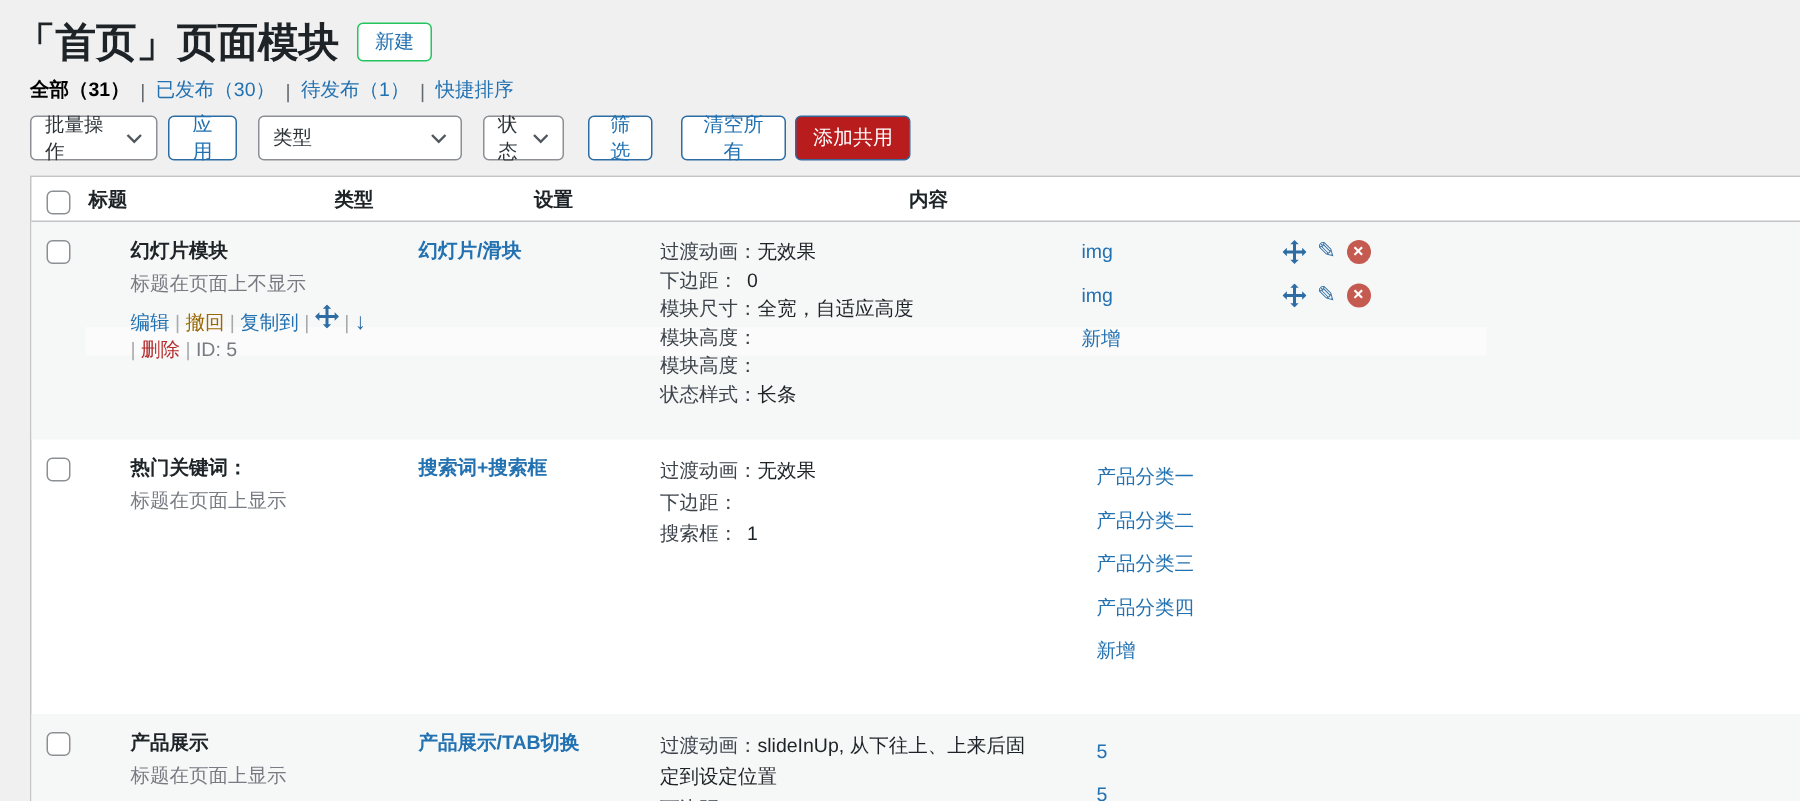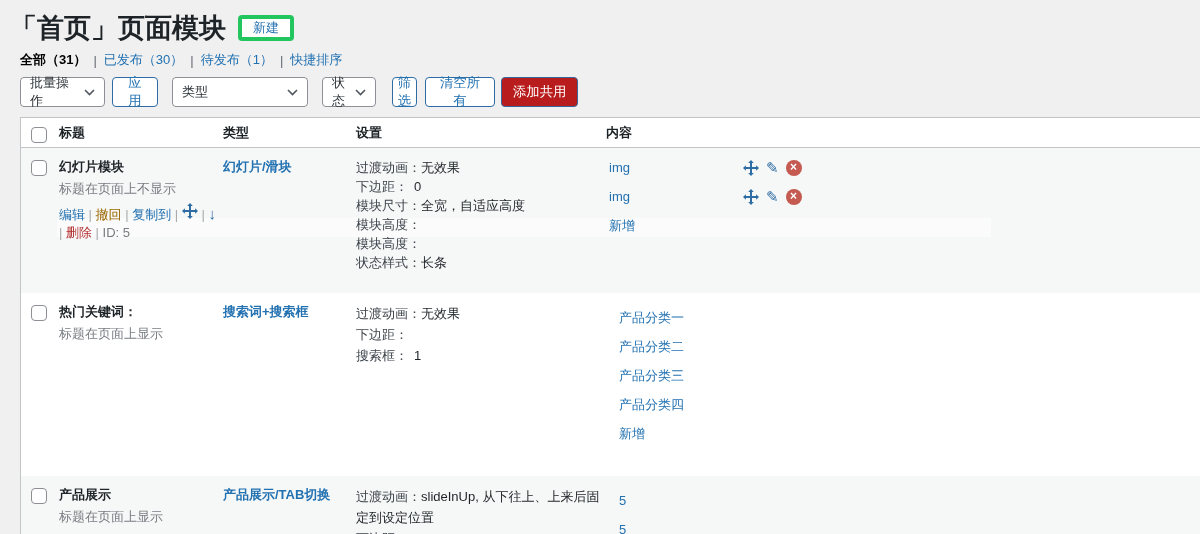--- a/index.html
+++ b/index.html
@@ -8,21 +8,21 @@
     background:#f0f0f1;
     font-family:"Liberation Sans", sans-serif;
     font-size:13px;
     color:#2c3338;
   }
   
   .heading-row { margin:13px 0 0 10px; height:30px; display:flex; align-items:center; }
   .page-title { font-size:27px; font-weight:600; color:#1d2327; line-height:30px; }
   .btn-new {
     margin-left:12px; height:26px; padding:0 11px;
-    background:#fff; border:4px solid #22c55e; border-radius:4px;
+    background:#fff; border:1px solid #22c55e; border-radius:4px;
     color:#2271b1; font-size:13px; display:inline-flex; align-items:center; cursor:pointer;
   }
   
   .filter-row { margin:9px 0 0 20px; height:16px; display:flex; align-items:center; }
   .filter-item { color:#2271b1; cursor:pointer; }
   .filter-item.active { color:#000; font-weight:700; cursor:default; }
   .filter-sep { color:#646970; margin:0 7px; }
   
   .toolbar { margin:9px 0 0 20px; height:30px; display:flex; align-items:center; }
   .select {
@@ -33,39 +33,40 @@
   .select .chev { margin-left:8px; display:inline-flex; }
   .sel-bulk { width:85px; margin-right:7px; }
   .sel-type { width:136px; margin-right:14px; }
   .sel-status { width:54px; margin-right:16px; }
   .btn-outline {
     height:30px; padding:0 10px; background:#fff;
     border:1px solid #2e6da4; border-radius:4px; color:#2271b1;
     display:inline-flex; align-items:center; cursor:pointer;
   }
   .btn-apply { width:46px; justify-content:center; margin-right:14px; }
-  .btn-filter { width:25px; justify-content:center; margin-right:8px; }
+  .btn-filter { width:43px; justify-content:center; margin-right:19px; }
   .btn-clear { width:70px; justify-content:center; margin-right:6px; }
   .btn-primary {
     height:30px; padding:0 11px; background:#b91c1c; border:1px solid #34679b;
     border-radius:4px; color:#fff; display:inline-flex; align-items:center; cursor:pointer;
   }
   
   .list-table {
     margin:10px 0 0 20px; width:1181px; background:#fff;
     border:1px solid #c3c4c7;
   }
   .t-header {
     display:grid; grid-template-columns:38px 164px 133px 250px 1fr;
     height:30px; align-items:center; border-bottom:1px solid #c3c4c7;
     font-weight:600; color:#1d2327;
   }
   .t-row {
     display:grid; grid-template-columns:38px 164px 133px 250px 1fr;
     position:relative;
+    gap:28px;
   }
   .t-row.alt { background:#f6f7f7; }
   .cb { appearance:none; -webkit-appearance:none; width:16px; height:16px;
     border:1px solid #8c8f94; border-radius:4px; background:#fff; margin-left:10px; cursor:pointer; }
   .cell-cb { padding-top:12px; }
   .t-header .cell-cb { padding-top:0; }
   .cell { padding-top:10px; }
   .row-title { font-weight:700; color:#1d2327; line-height:17px; }
   .row-subtitle { color:#787c82; margin-top:6px; line-height:15px; }
   .row-actions { margin-top:7px; line-height:18px; width:162px; }

